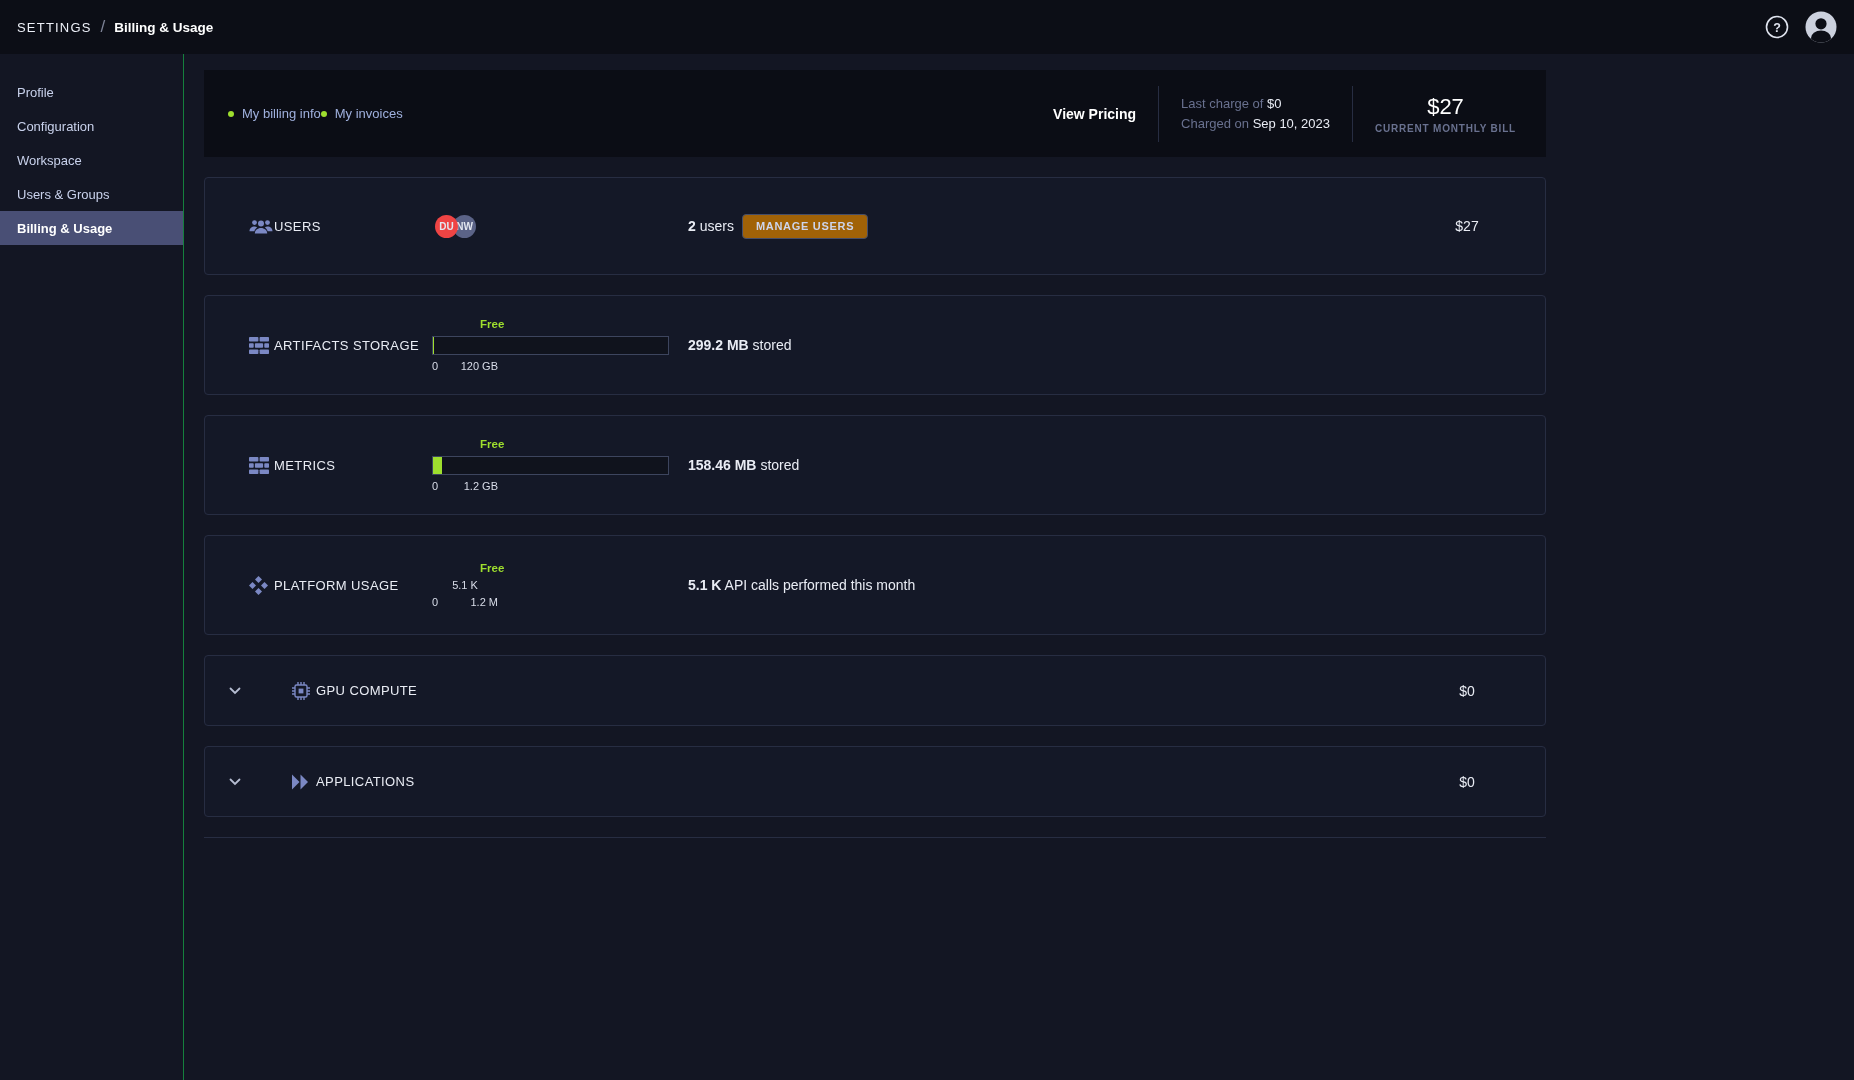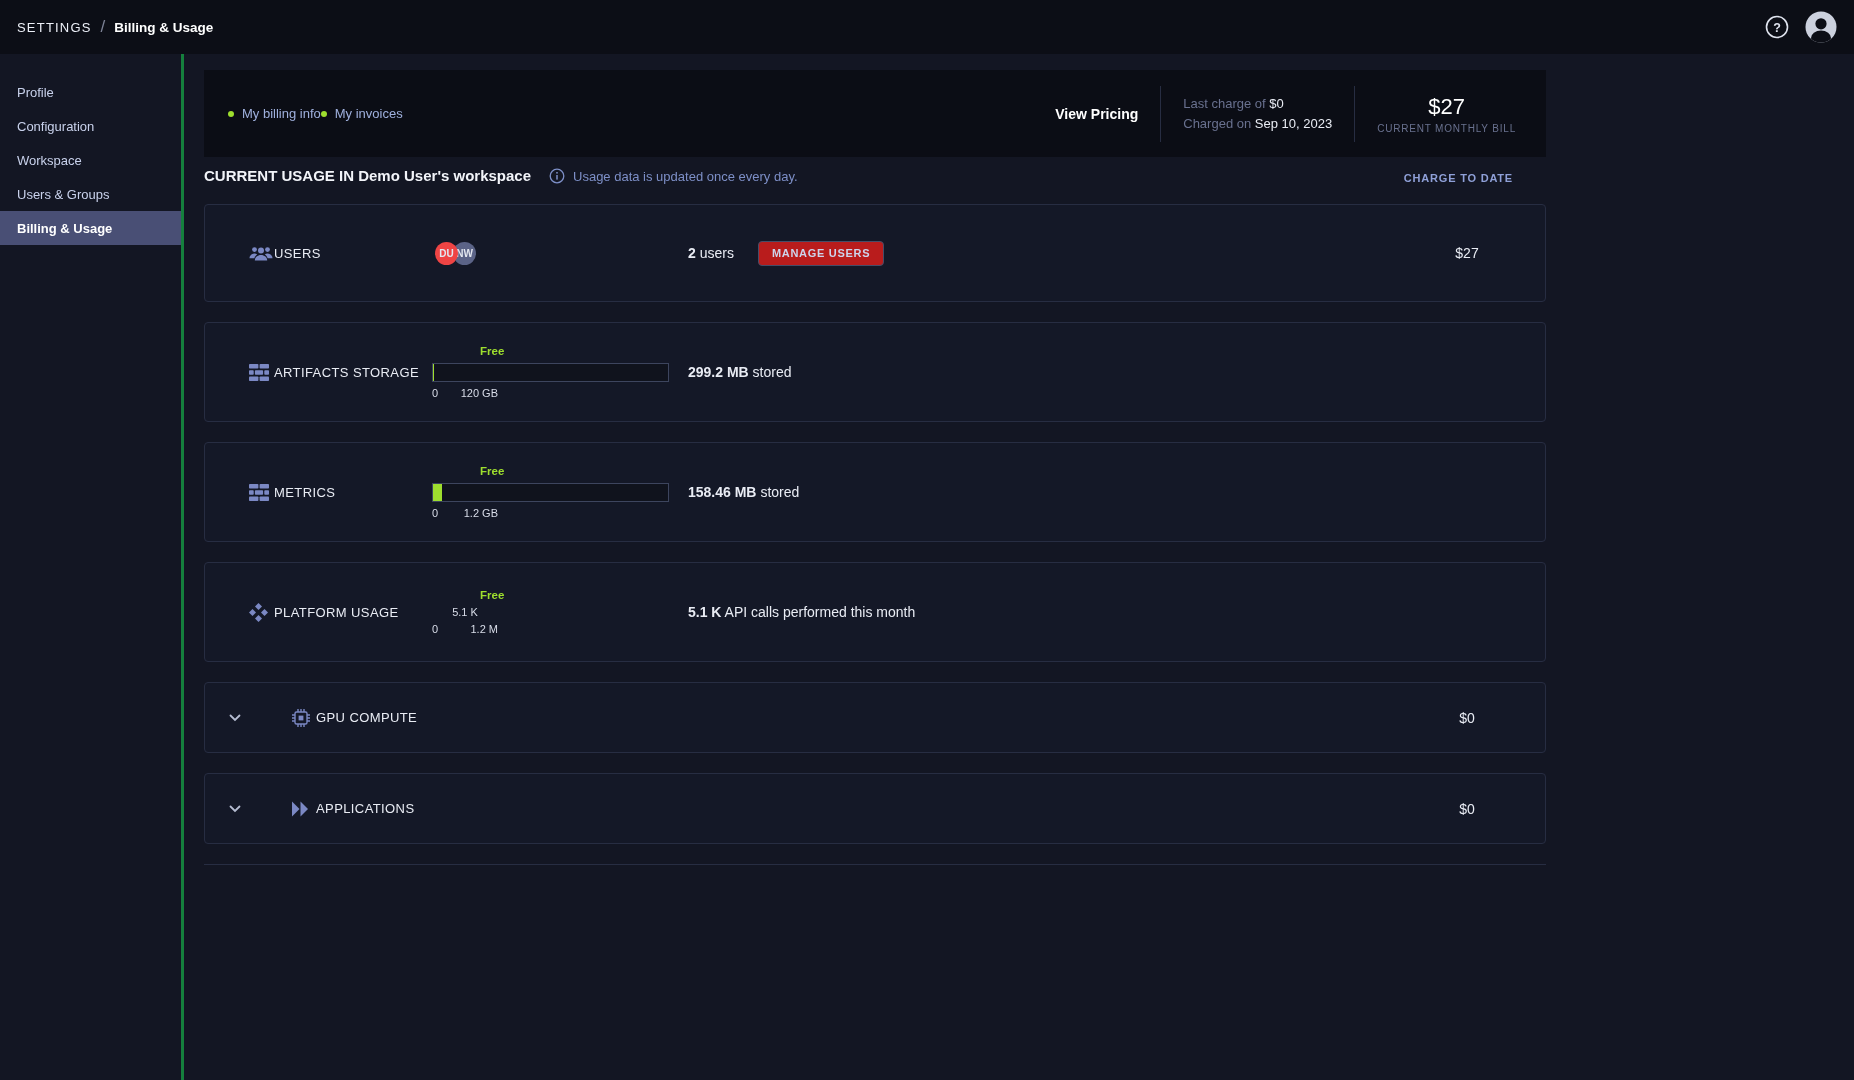--- a/index.html
+++ b/index.html
@@ -9,40 +9,40 @@
   
   .topbar { height:54px; background:#0c0e16; display:flex; align-items:center; padding:0 16px 0 17px; }
   .crumb-section { font-size:13px; letter-spacing:1.2px; color:#eceff7; cursor:pointer; }
   .crumb-sep { color:#7c8296; font-size:17px; font-weight:300; margin:0 9px; }
   .crumb-page { font-size:13.5px; font-weight:bold; color:#ffffff; }
   .topbar-right { margin-left:auto; display:flex; align-items:center; gap:14px; }
   .iconbtn { display:flex; align-items:center; cursor:pointer; }
 
   
   .layout { display:flex; height:1026px; }
-  .sidebar { width:184px; border-right:3px solid #15803d; padding-top:21px; flex-shrink:0; }
+  .sidebar { width:184px; border-right:1px solid #15803d; padding-top:21px; flex-shrink:0; }
   .side-item { height:34px; display:flex; align-items:center; padding-left:17px; font-size:13px; color:#c9d2ec; cursor:pointer; }
   .side-item.active { background:#494f75; color:#ffffff; font-weight:bold; }
   .main { padding:16px 0 0 20px; flex:1; }
   .content { width:1342px; }
 
   
   .billing-bar { height:87px; background:#0b0d15; display:flex; align-items:center; padding:0 30px 0 24px; }
   .b-links { display:flex; align-items:center; }
   .b-link { display:flex; align-items:center; gap:8px; font-size:13px; color:#9fb0dd; cursor:pointer; }
   .dot { width:6px; height:6px; border-radius:50%; background:#9ede2e; }
   .b-right { margin-left:auto; display:flex; align-items:center; }
   .view-pricing { font-size:14px; font-weight:bold; color:#ffffff; cursor:pointer; }
   .vdiv { width:1px; height:56px; background:#272d42; margin:0 22px; }
   .charge-info { font-size:13px; line-height:20px; white-space:nowrap; }
   .dim { color:#69718f; }
   .val { color:#e9ecf4; }
   .bill-block { text-align:center; min-width:130px; }
   .bill-amount { font-size:22px; color:#ffffff; }
-  .bill-label { font-size:10px; letter-spacing:.8px; color:#69718f; margin-top:3px; }
+  .bill-label { font-size:10px; letter-spacing:.8px; color:#69718f; margin-top:3px;font-weight:bold; }
 
   .next-charge { text-align:right; margin:7px 33px 0 0; font-size:11.5px; }
   .next-charge .val { font-weight:bold; }
 
   
   .usage-header { display:flex; align-items:flex-end; margin-top:10px; }
   .usage-title { font-size:15px; font-weight:bold; color:#f2f4f9; }
   .usage-note-wrap { display:flex; align-items:center; margin-left:18px; gap:8px; font-size:13px; color:#7d8fc7; }
   .charge-to-date { margin-left:auto; margin-right:33px; font-size:11px; font-weight:bold; letter-spacing:.8px; color:#8fa0d8; }
 
@@ -64,21 +64,21 @@
   .bar { width:237px; height:19px; border:1px solid #3d455e; margin-top:5px; background:#10131d; }
   .bar .fill { height:100%; background:#9ede2e; width:0; }
   .scale { width:66px; display:flex; justify-content:space-between; margin-top:5px; font-size:11px; color:#d8dce8; white-space:nowrap; }
   .tier-usage { width:66px; text-align:center; font-size:11px; color:#d8dce8; margin-top:4px; }
   .avatars { width:256px; display:flex; align-items:center; flex-shrink:0; padding-left:3px; position:relative; }
   .avatar { width:23px; height:23px; border-radius:50%; display:flex; align-items:center; justify-content:center; font-size:10px; font-weight:bold; color:#e3e7f0; position:relative; }
   .avatar.du { background:#ef4444; z-index:2; }
   .avatar.nw { background:#5b6387; margin-left:-5px; z-index:1; }
   .value-col { display:flex; align-items:center;justify-content:center; }
   .value-text { font-size:14px; color:#e9ecf4; }
-  .manage-btn { margin-left:24px; height:25px; padding:0 13px; border:1px solid #454d68; border-radius:4px; background:#b91c1c; color:#cdd4ec; font-size:11px; font-weight:bold; letter-spacing:.7px; cursor:pointer; font-family:inherit; }
+  .manage-btn { margin-left:8px; height:25px; padding:0 13px; border:1px solid #454d68; border-radius:4px; background:#a16207; color:#cdd4ec; font-size:11px; font-weight:bold; letter-spacing:.7px; cursor:pointer; font-family:inherit; }
   .charge-col { margin-left:auto; width:100px; text-align:center; font-size:14px; color:#e9ecf4; flex-shrink:0; }
 
   
   .footer-divider { border-top:1px solid #272d42; margin-top:20px; }
   .footer-row { display:flex; align-items:center; margin-top:18px; }
   .downgrade-btn { height:25px; padding:0 14px; border:1px solid #9aa0b4; border-radius:4px; background:transparent; color:#eef0f6; font-size:11px; font-weight:bold; letter-spacing:.8px; cursor:pointer; font-family:inherit; }
   .version { margin-left:auto; font-size:12.5px; color:#8d915f; }
 </style>
 </head>
 <body>
@@ -150,35 +150,20 @@
           </div>
           <span class="vdiv"></span>
           <div class="bill-block">
             <div class="bill-amount">$27</div>
             <div class="bill-label">CURRENT MONTHLY BILL</div>
           </div>
         </div>
       </div>
 
 
-      <div class="usage-header">
-        <div class="usage-title">
-          <span>CURRENT USAGE IN</span>
-          <span>Demo User's workspace</span>
-        </div>
-        <div class="usage-note-wrap">
-          <svg width="16" height="16" viewBox="0 0 16 16">
-              <circle cx="8" cy="8" r="6.8" fill="none" stroke="#7d8fc7" stroke-width="1.3"></circle>
-              <rect x="7.25" y="7" width="1.5" height="4.6" fill="#7d8fc7"></rect>
-              <rect x="7.25" y="4" width="1.5" height="1.6" fill="#7d8fc7"></rect>
-            </svg>
-          <span>Usage data is updated once every day.</span>
-        </div>
-        <span class="charge-to-date">CHARGE TO DATE</span>
-      </div>
 
       <section class="card h96">
         <div class="card-inner">
           <div class="card-head">
             <span class="card-icon">
               <svg width="24" height="17" viewBox="0 0 24 17" fill="#7b88c4">
                 <circle cx="5.5" cy="4.6" r="2.4"></circle>
                 <path d="M0.5 13.2c0-2.6 2.2-4.6 5-4.6 1 0 1.9.3 2.7.8-1.5 1-2.5 2.3-2.8 3.8z"></path>
                 <circle cx="18.5" cy="4.6" r="2.4"></circle>
                 <path d="M23.5 13.2c0-2.6-2.2-4.6-5-4.6-1 0-1.9.3-2.7.8 1.5 1 2.5 2.3 2.8 3.8z"></path>

